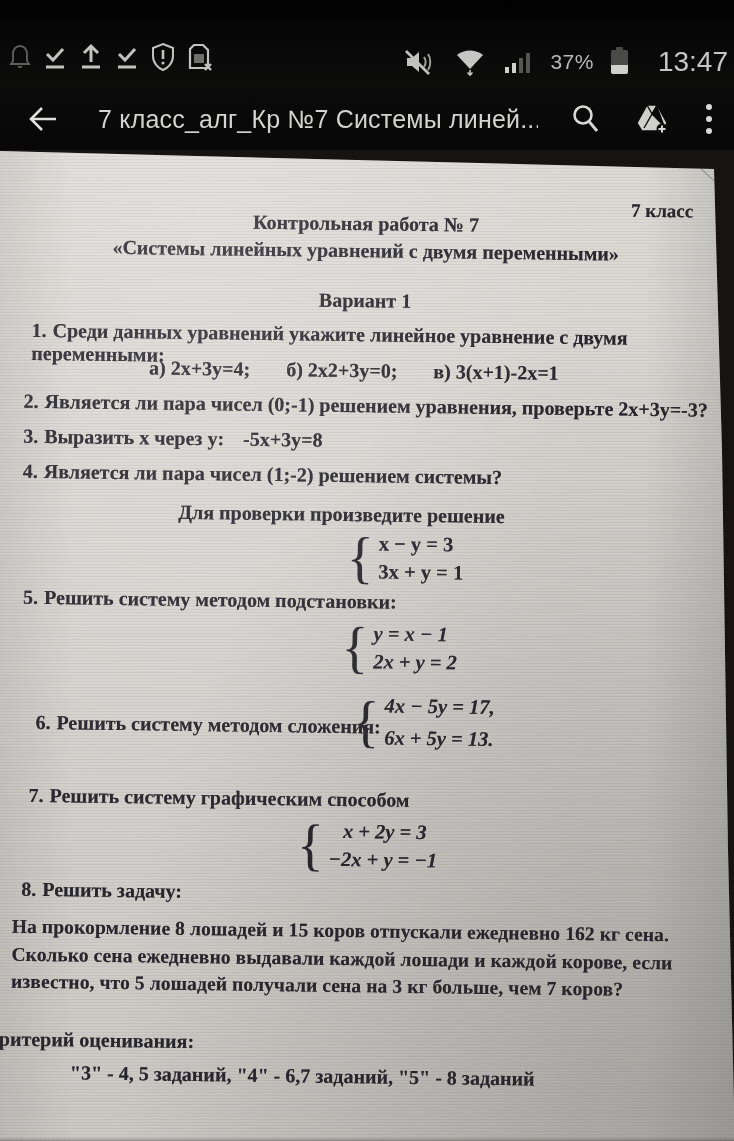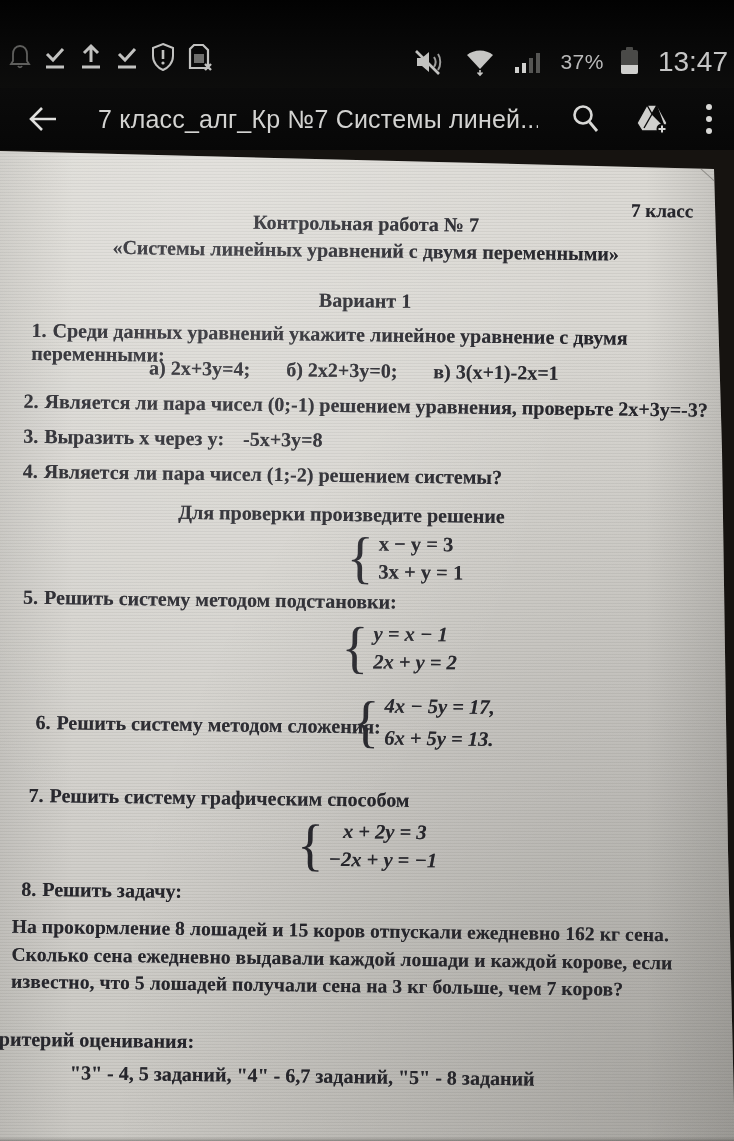--- a/index.html
+++ b/index.html
@@ -8,21 +8,21 @@
     background:#050505; font-family:"Liberation Sans","DejaVu Sans",sans-serif;
   }
   
   .statusbar {
     position:absolute; top:0; left:0; width:100%; height:88px;
     background:linear-gradient(180deg,#020202 0%,#0a0a0a 70%,#0d0d0c 100%);
   }
   .sb-left { position:absolute; left:8px; top:42px; display:flex; align-items:center; gap:10px; }
   .sb-right { position:absolute; right:6px; top:46px; display:flex; align-items:center; gap:17px; }
   .sb-right .pct { color:#b9b9b9; font-size:21px; letter-spacing:0.5px; }
-  .sb-right .clock { color:#c6c6c6; font-size:28px; margin-left:3px; }
+  .sb-right .clock { color:#c6c6c6; font-size:28px; margin-left:13px; }
   .icn { display:inline-block; line-height:0; }
   .battery { position:relative; width:17px; height:24px; background:#4a4a48; border-radius:2px; }
   .battery::before { content:""; position:absolute; top:-3px; left:5px; width:7px; height:3px; background:#4a4a48; border-radius:1px 1px 0 0; }
   .battery .fill { position:absolute; bottom:0; left:0; width:100%; height:38%; background:#cfcfcd; border-radius:0 0 2px 2px; }
   
   .toolbar {
     position:absolute; top:88px; left:0; width:100%; height:62px;
     background:linear-gradient(180deg,#0b0b0b,#070707);
     display:flex; align-items:center;
   }

